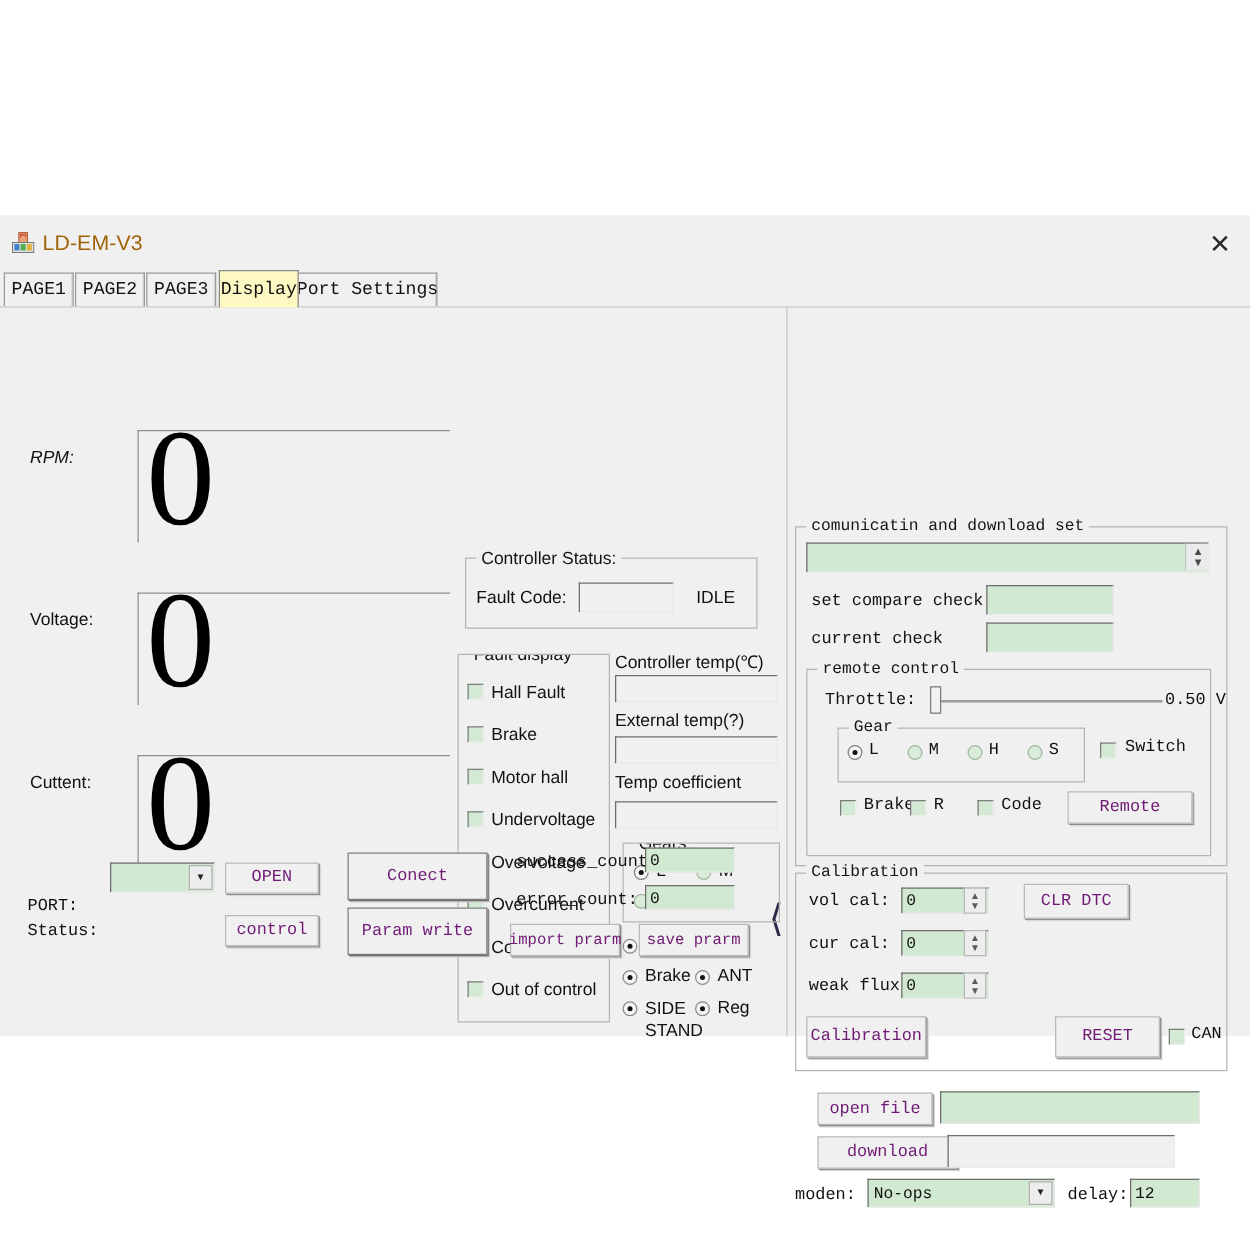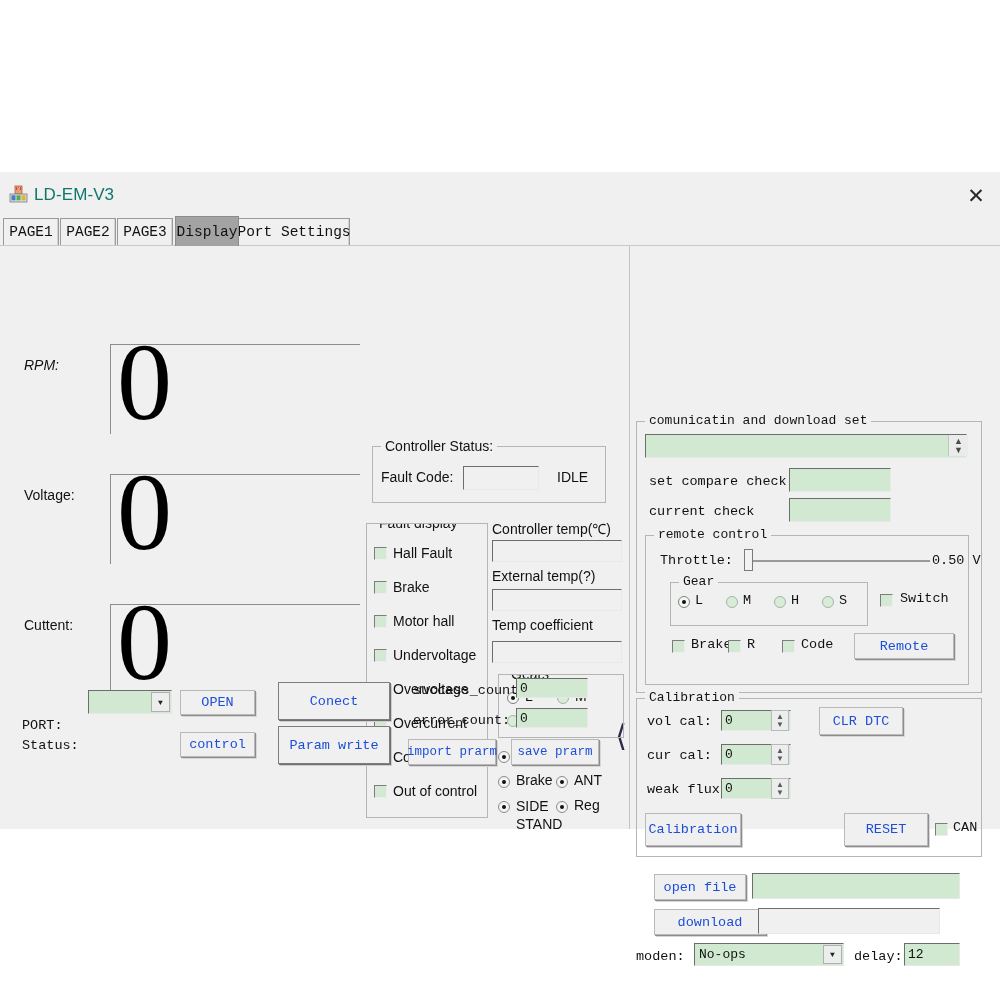--- a/index.html
+++ b/index.html
@@ -13,21 +13,21 @@
     background:#f0f0f0;
   }
   
   .titlebar{
     position:relative;height:44px;background:#f0f0f0;
   }
   .title-icon{
     position:absolute;left:9px;top:13px;width:19px;height:19px;
   }
   .title-text{
-    position:absolute;left:34px;top:13px;font-size:17px;color:#0f766e;
+    position:absolute;left:34px;top:13px;font-size:17px;color:#a16207;
     letter-spacing:.1px;
   }
   .close-btn{
     position:absolute;right:8px;top:8px;width:32px;height:30px;
     display:flex;align-items:center;justify-content:center;
     font-size:21px;color:#2a2a2a;cursor:pointer;line-height:1;
   }
   
   .tabstrip{
     position:absolute;left:0;top:44px;width:1000px;height:30px;
@@ -35,21 +35,21 @@
   .tab{
     position:absolute;top:2px;height:26px;
     background:#f0f0f0;border:1px solid #9a9a9a;border-bottom:none;
     font-family:"Liberation Mono","DejaVu Sans Mono",monospace;
     font-size:14.5px;color:#111;
     display:flex;align-items:center;justify-content:center;
     box-shadow:inset -1px 0 0 #d4d4d4;
     cursor:pointer;white-space:nowrap;
   }
   .tab.sel{
-    background:#a3a3a3;top:0;height:29px;border-color:#8c8c8c;
+    background:#fef9c3;top:0;height:29px;border-color:#8c8c8c;
     box-shadow:none;z-index:3;
   }
   
   .content{
     position:absolute;left:0;top:73px;width:1000px;height:583px;
     background:#f0f0f0;border-top:1px solid #c9c9c9;
   }
   .vsplit{
     position:absolute;left:629px;top:0;width:1px;height:583px;background:#c4c4c4;
   }
@@ -76,21 +76,21 @@
     font-size:13px;color:#111;line-height:1;
     display:flex;align-items:center;padding-left:3px;box-sizing:border-box;
     cursor:text;
   }
   .field.white{background:#f0f0f0;}
   .btn{
     position:absolute;background:#f0f0f0;
     border:1px solid #b9b9b9;
     box-shadow:1px 1px 0 #8d8d8d, 2px 2px 0 #d7d7d7;
     font-family:"Liberation Mono","DejaVu Sans Mono",monospace;
-    font-size:13.5px;color:#1d4ed8;
+    font-size:13.5px;color:#701a75;
     display:flex;align-items:center;justify-content:center;
     cursor:pointer;white-space:nowrap;box-sizing:border-box;
   }
   .btn.strong{border:1px solid #7d7d7d;box-shadow:1px 1px 0 #6f6f6f,2px 2px 0 #cfcfcf;}
   .cbx{
     position:absolute;width:13px;height:13px;background:#d3e9d3;
     border-top:1px solid #7d7d7d;border-left:1px solid #7d7d7d;
     border-right:1px solid #ededed;border-bottom:1px solid #ededed;
     cursor:pointer;box-sizing:border-box;
   }

